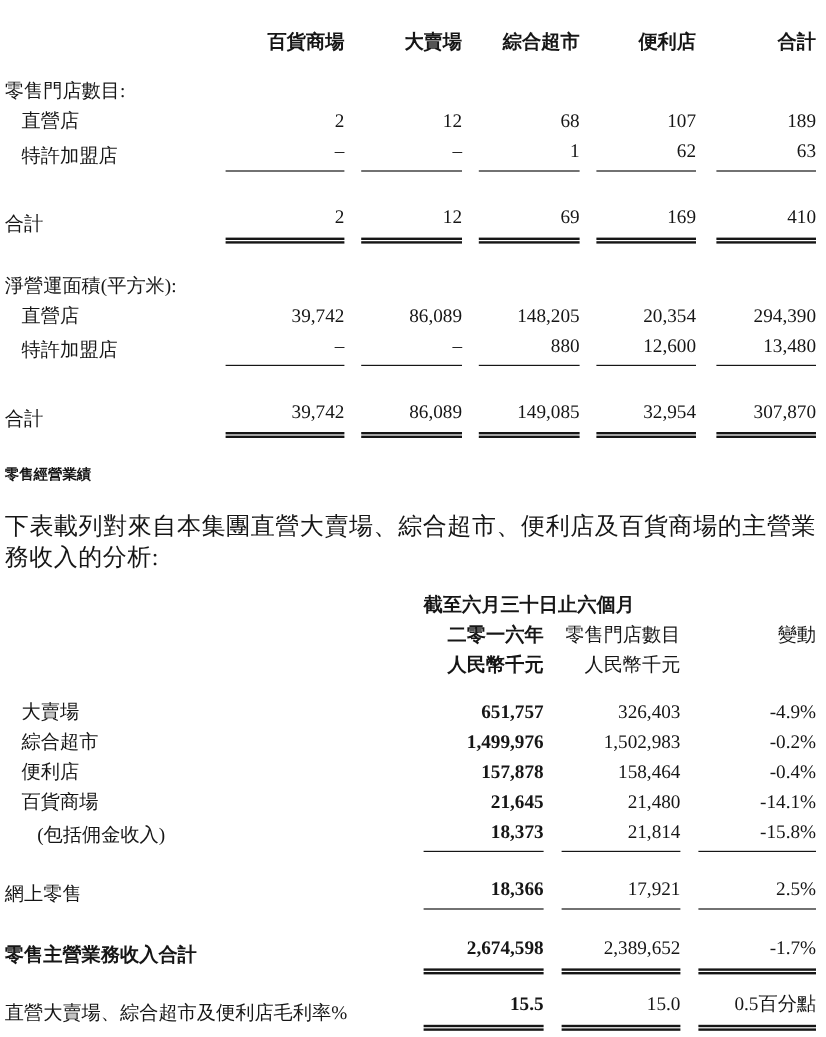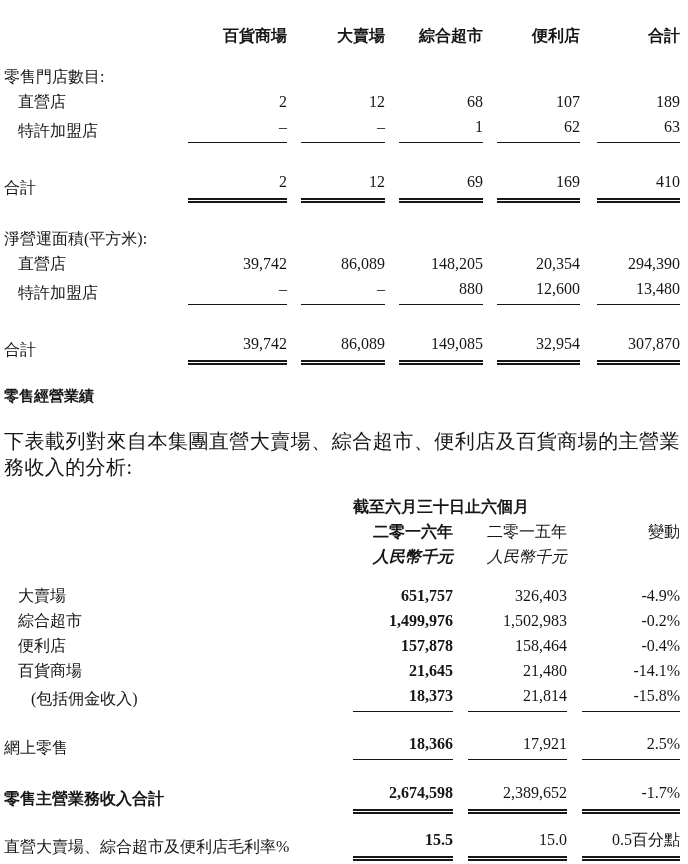--- a/index.html
+++ b/index.html
@@ -15,40 +15,40 @@
   table { border-collapse: collapse; table-layout: fixed; width: 676px; }
   td {
     padding: 0;
     font-size: 16px;
     line-height: 25px;
     vertical-align: bottom;
     white-space: nowrap;
   }
   .n { text-align: right; font-variant-numeric: tabular-nums; }
   .b { font-weight: bold; }
-  .i { font-style: italic; }
+  .i { }
   .c { text-align: left; }
   .ind  { padding-left: 14px; }
   .ind2 { padding-left: 27px; }
 
   .hd td { font-weight: bold; height: 28px; }
 
   
   .ru  { border-bottom: 1.5px solid #161616; padding-bottom: 3px; }
   .dru { border-bottom: 5px double #161616; padding-bottom: 4px; }
 
   
   tr.h14 td { height: 14px; line-height: 14px; }
   tr.h16 td { height: 16px; line-height: 16px; }
   tr.h20 td { height: 20px; line-height: 20px; }
   tr.h26 td { height: 26px; line-height: 26px; }
 
   .sec-title {
     margin: 22px 0 0 0;
-    font-size: 15px;
+    font-size: 12px;
     font-weight: bold;
   }
   .para {
     margin: 22px 0 0 0;
     width: 676px;
     font-size: 20px;
     line-height: 26px;
     letter-spacing: 0.4px;
     text-align: justify;
   }
@@ -197,21 +197,21 @@
           <tr>
       <td></td>
       <td colspan="3" class="c b">截至六月三十日止六個月</td>
       <td></td>
       <td></td>
     </tr>
     <tr>
       <td></td>
       <td class="n b">二零一六年</td>
       <td></td>
-      <td class="n">二零一五年</td>
+      <td class="n">零售門店數目</td>
       <td></td>
       <td class="n">變動</td>
     </tr>
     <tr>
       <td></td>
       <td class="n b i">人民幣千元</td>
       <td></td>
       <td class="n i">人民幣千元</td>
       <td></td>
       <td></td>

